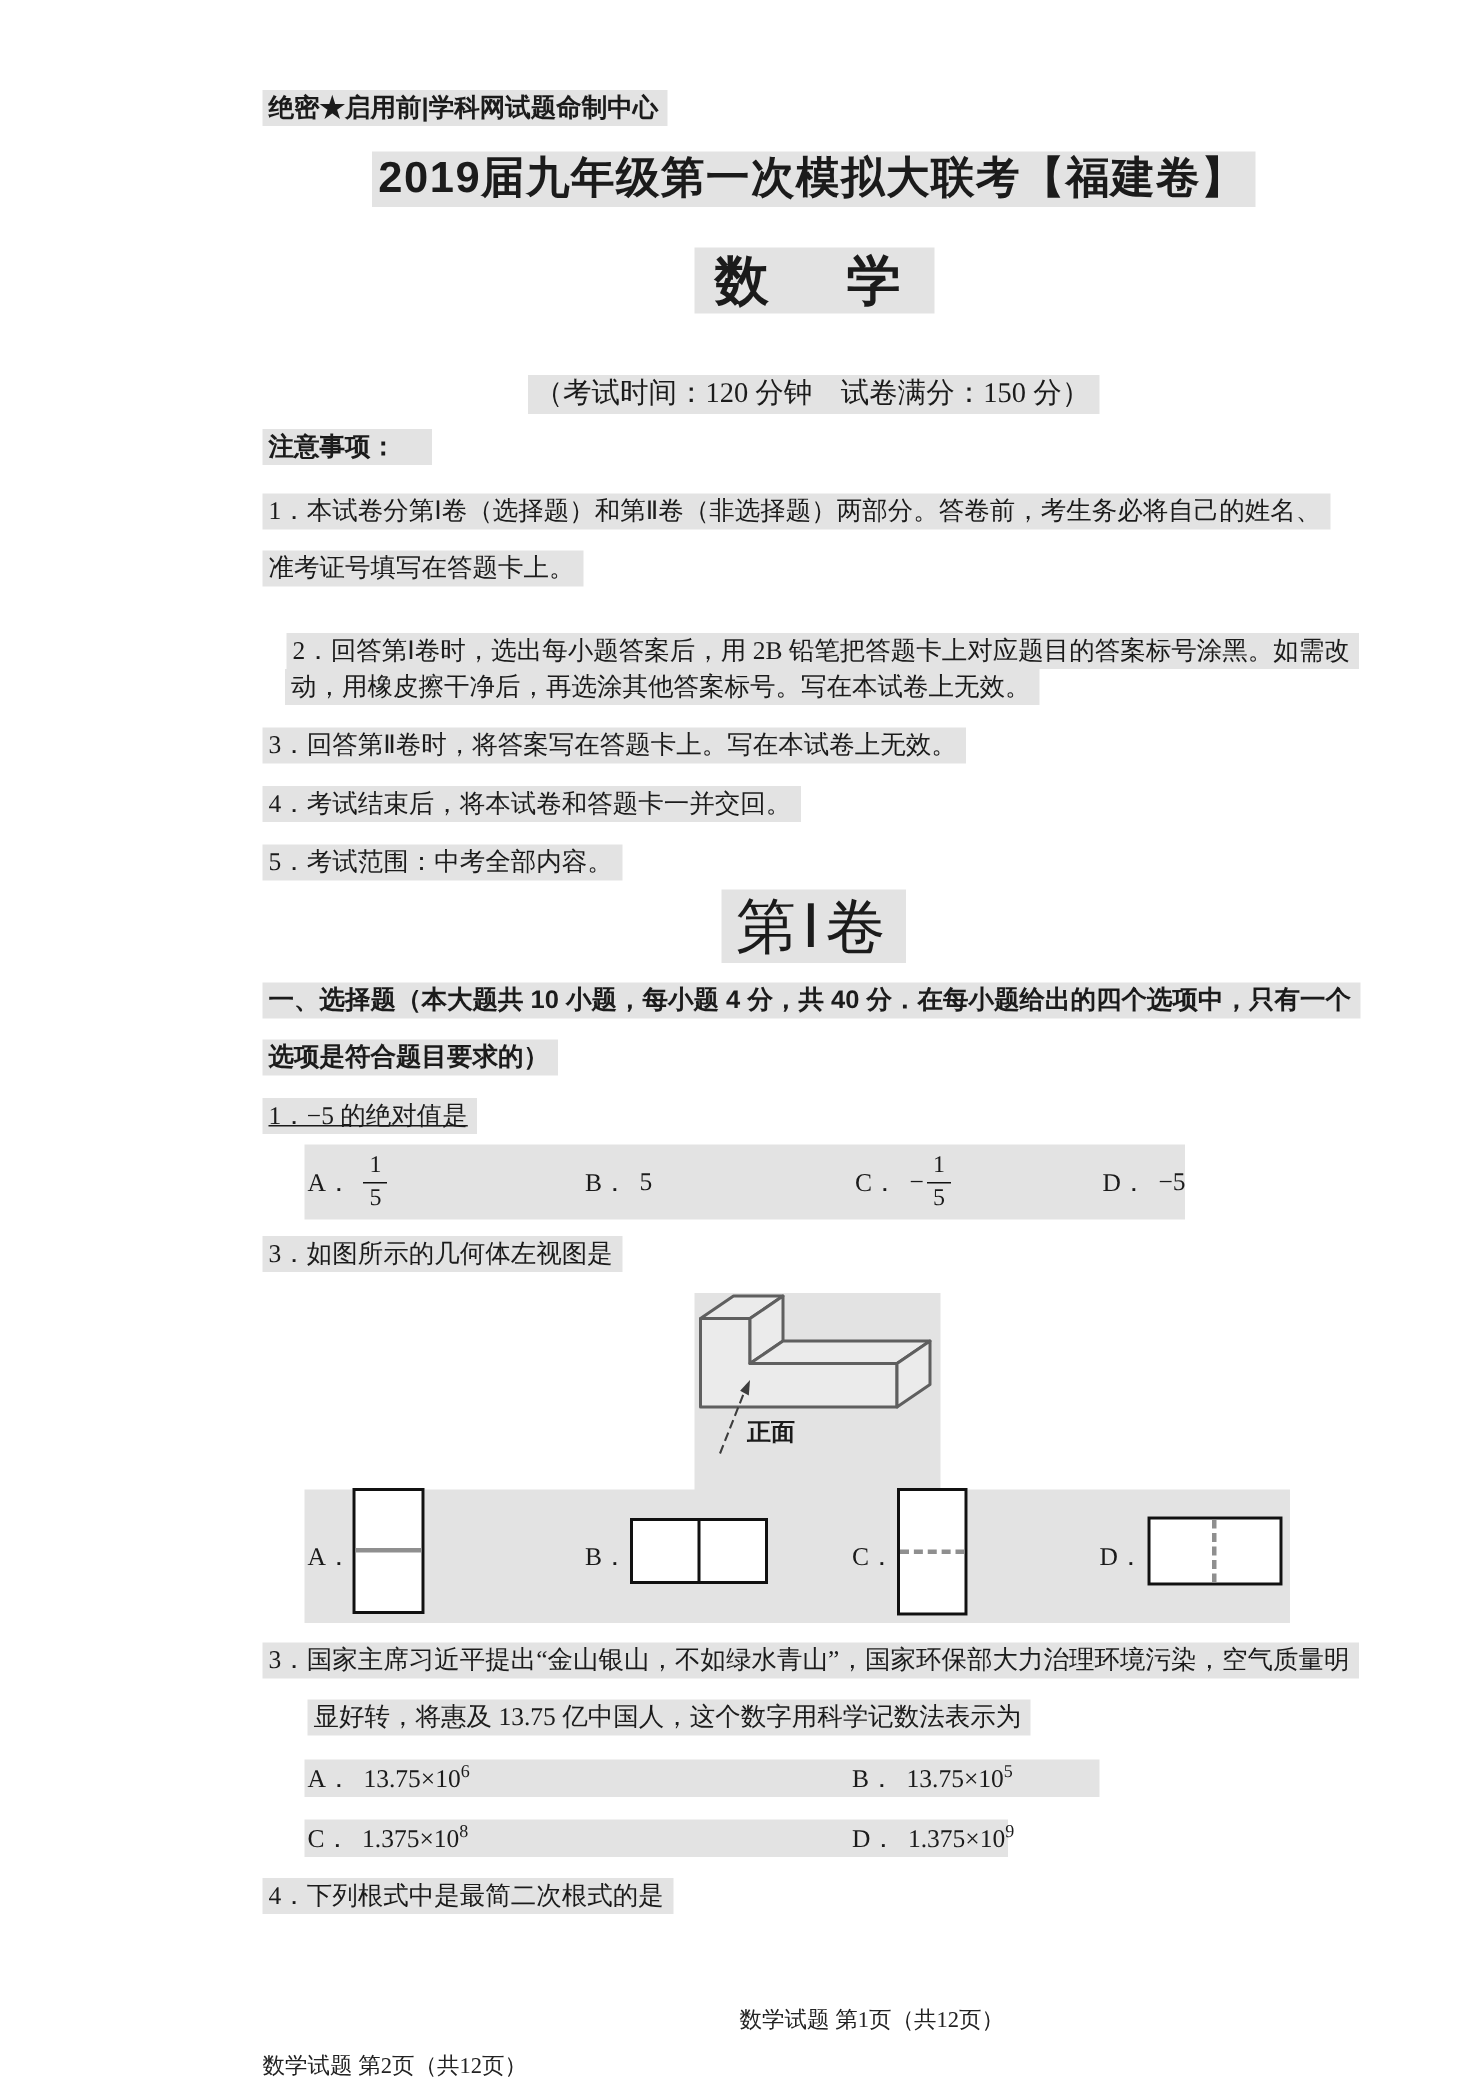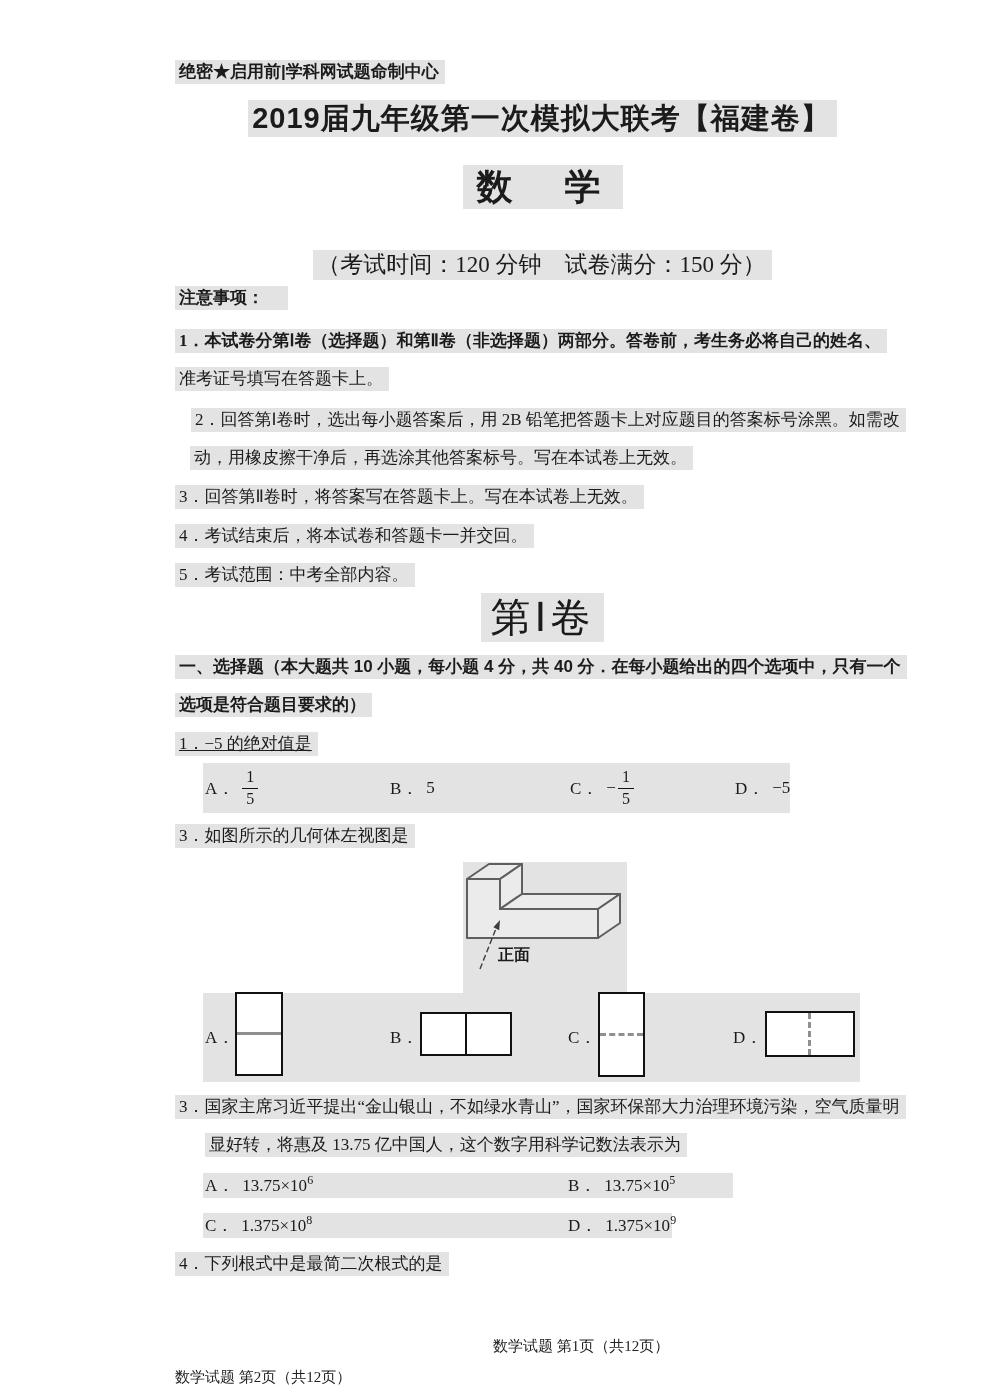--- a/index.html
+++ b/index.html
@@ -37,30 +37,30 @@
 
   <div class="abs center-wrap" style="top:99px;">
     <span class="hl hei" style="font-size:29px;letter-spacing:1px;">2019届九年级第一次模拟大联考【福建卷】</span>
   </div>
 
   <div class="abs center-wrap" style="top:163px;">
     <span class="hl" style="font-size:36px;font-weight:bold;letter-spacing:8px;padding:2px 14px;">数　学</span>
   </div>
 
   <div class="abs center-wrap" style="top:249px;">
-    <span class="hl" style="font-size:23px;">（考试时间：120 分钟　试卷满分：150 分）</span>
+    <span class="hl" style="font-size:19px;">（考试时间：120 分钟　试卷满分：150 分）</span>
   </div>
 
   <div class="abs" style="left:175px;top:286px;">
     <span class="hl hei" style="font-size:17px;padding-right:24px;">注意事项：</span>
   </div>
 
-  <div class="abs body-line" style="left:175px;top:328px;font-weight:bold;"><span class="hl">1．本试卷分第Ⅰ卷（选择题）和第Ⅱ卷（非选择题）两部分。答卷前，考生务必将自己的姓名、</span></div>
+  <div class="abs body-line" style="left:175px;top:328px;"><span class="hl">1．本试卷分第Ⅰ卷（选择题）和第Ⅱ卷（非选择题）两部分。答卷前，考生务必将自己的姓名、</span></div>
   <div class="abs body-line" style="left:175px;top:366px;"><span class="hl">准考证号填写在答题卡上。</span></div>
-  <div class="abs body-line" style="left:175px;top:407px;padding-left:16px;"><span class="hl">2．回答第Ⅰ卷时，选出每小题答案后，用 2B 铅笔把答题卡上对应题目的答案标号涂黑。如需改</span></div>
+  <div class="abs body-line" style="left:175px;top:421px;padding-left:16px;"><span class="hl">2．回答第Ⅰ卷时，选出每小题答案后，用 2B 铅笔把答题卡上对应题目的答案标号涂黑。如需改</span></div>
   <div class="abs body-line" style="left:175px;top:445px;padding-left:15px;"><span class="hl">动，用橡皮擦干净后，再选涂其他答案标号。写在本试卷上无效。</span></div>
   <div class="abs body-line" style="left:175px;top:484px;"><span class="hl">3．回答第Ⅱ卷时，将答案写在答题卡上。写在本试卷上无效。</span></div>
   <div class="abs body-line" style="left:175px;top:523px;"><span class="hl">4．考试结束后，将本试卷和答题卡一并交回。</span></div>
   <div class="abs body-line" style="left:175px;top:562px;"><span class="hl">5．考试范围：中考全部内容。</span></div>
 
   <div class="abs center-wrap" style="top:590px;">
     <span class="hl" style="font-size:40px;letter-spacing:4px;padding:2px 10px;">第Ⅰ卷</span>
   </div>
 
   <div class="abs" style="left:175px;top:655px;">

